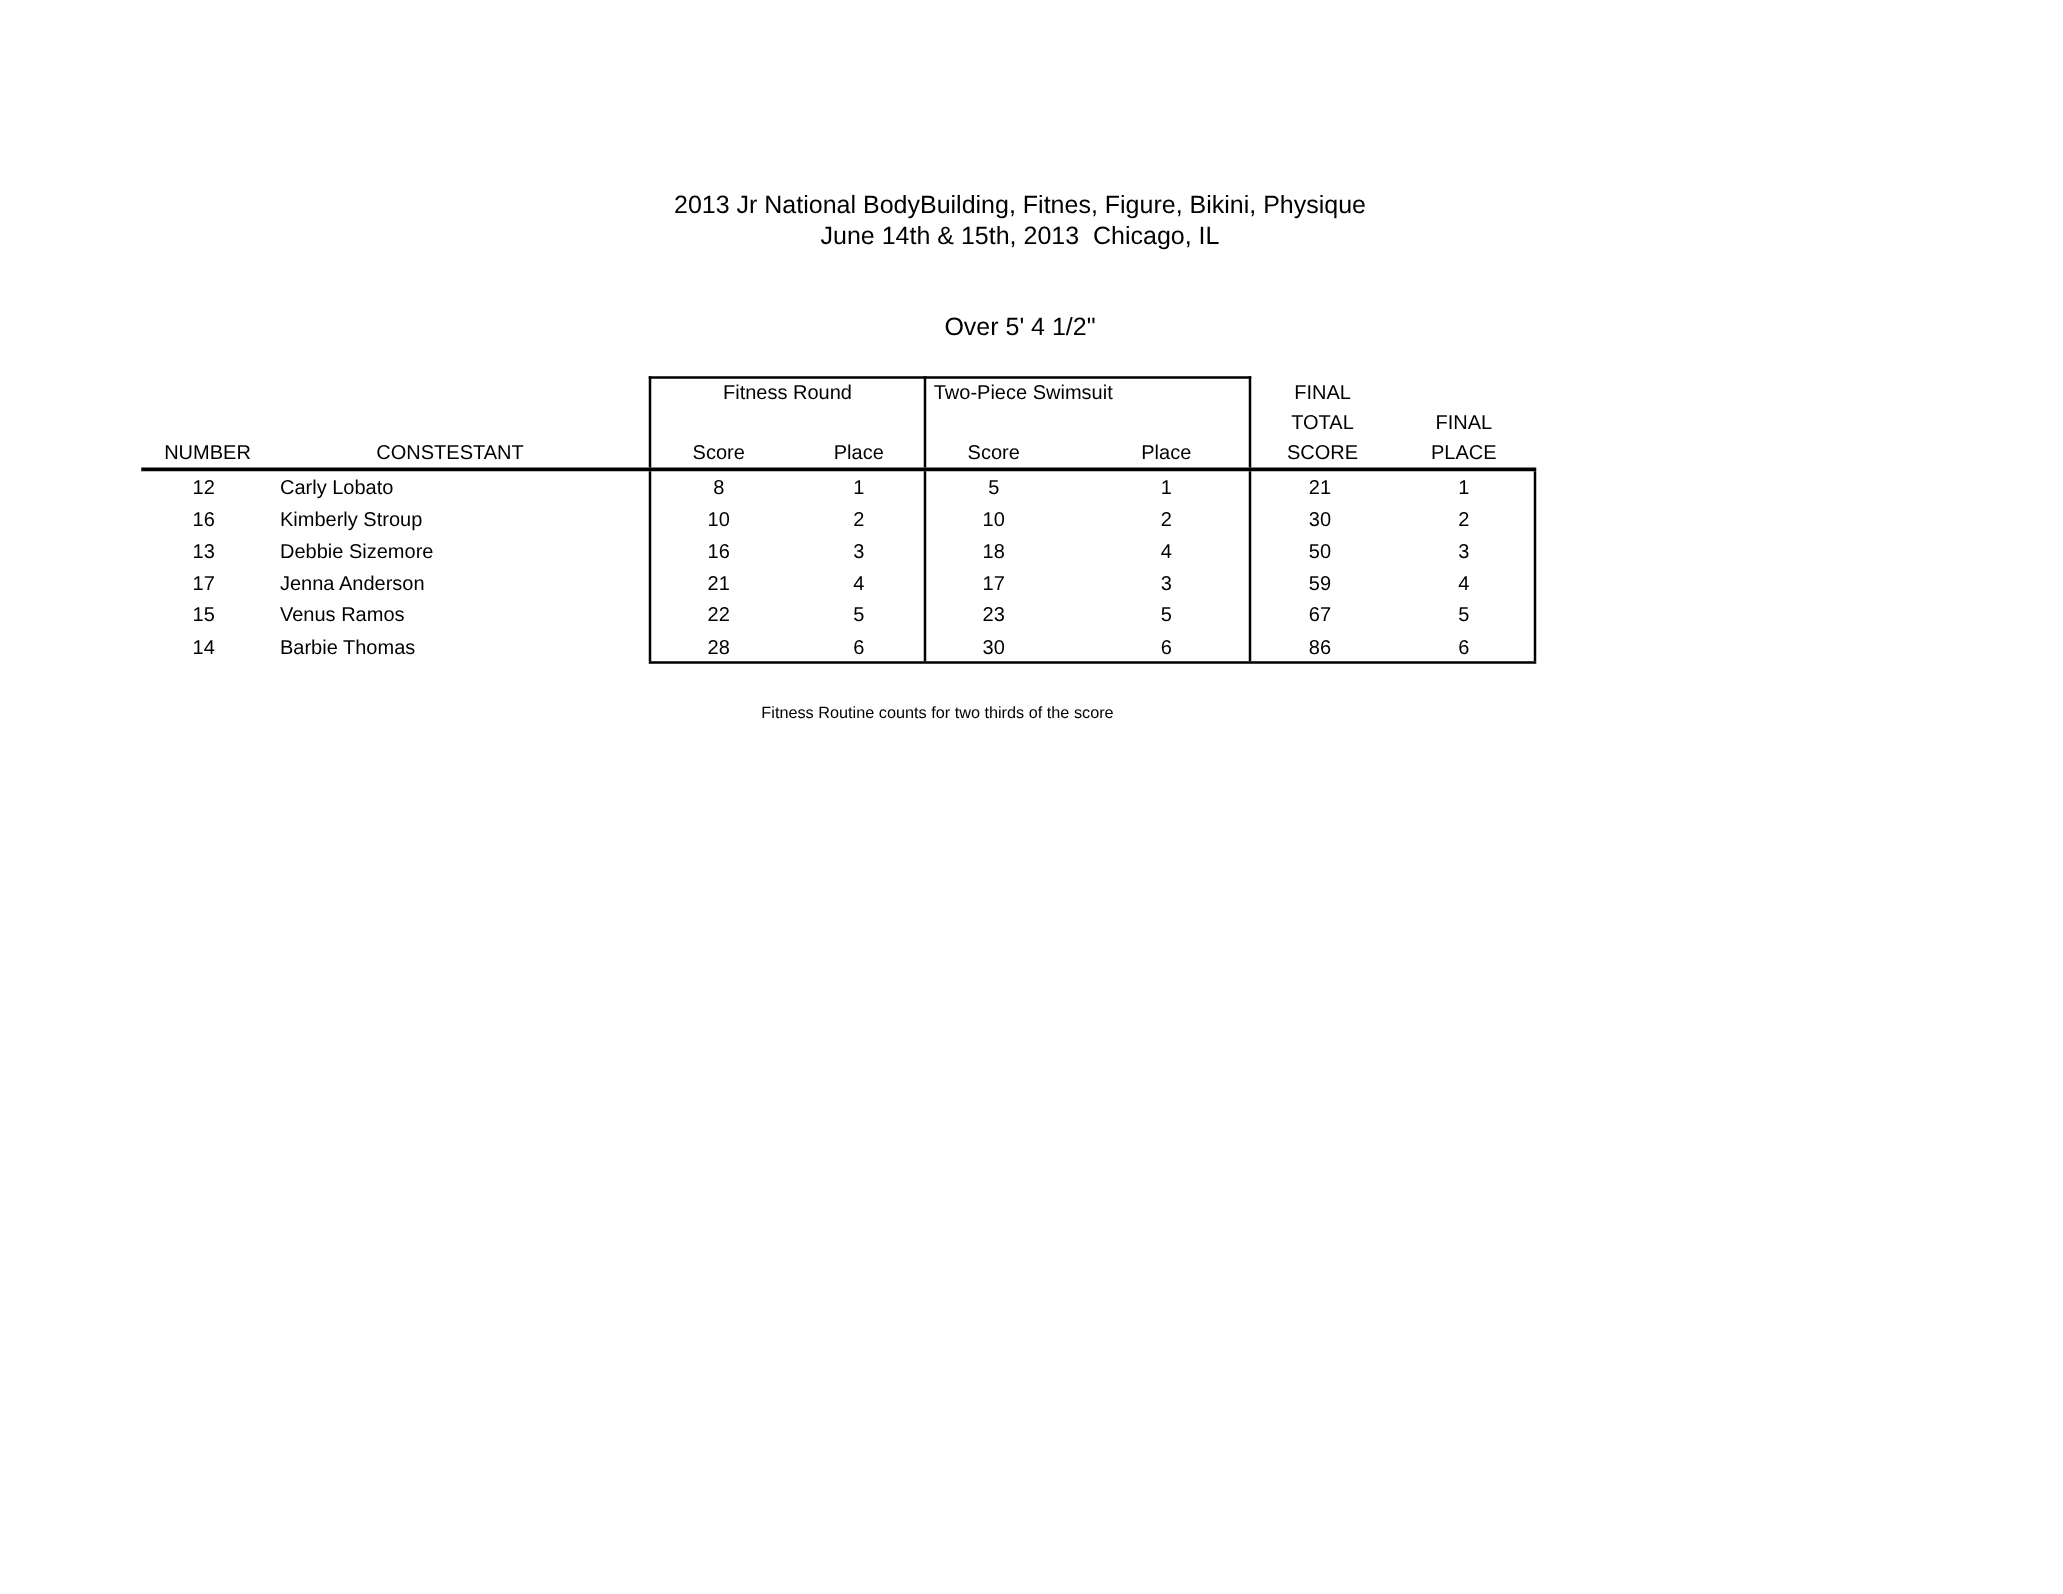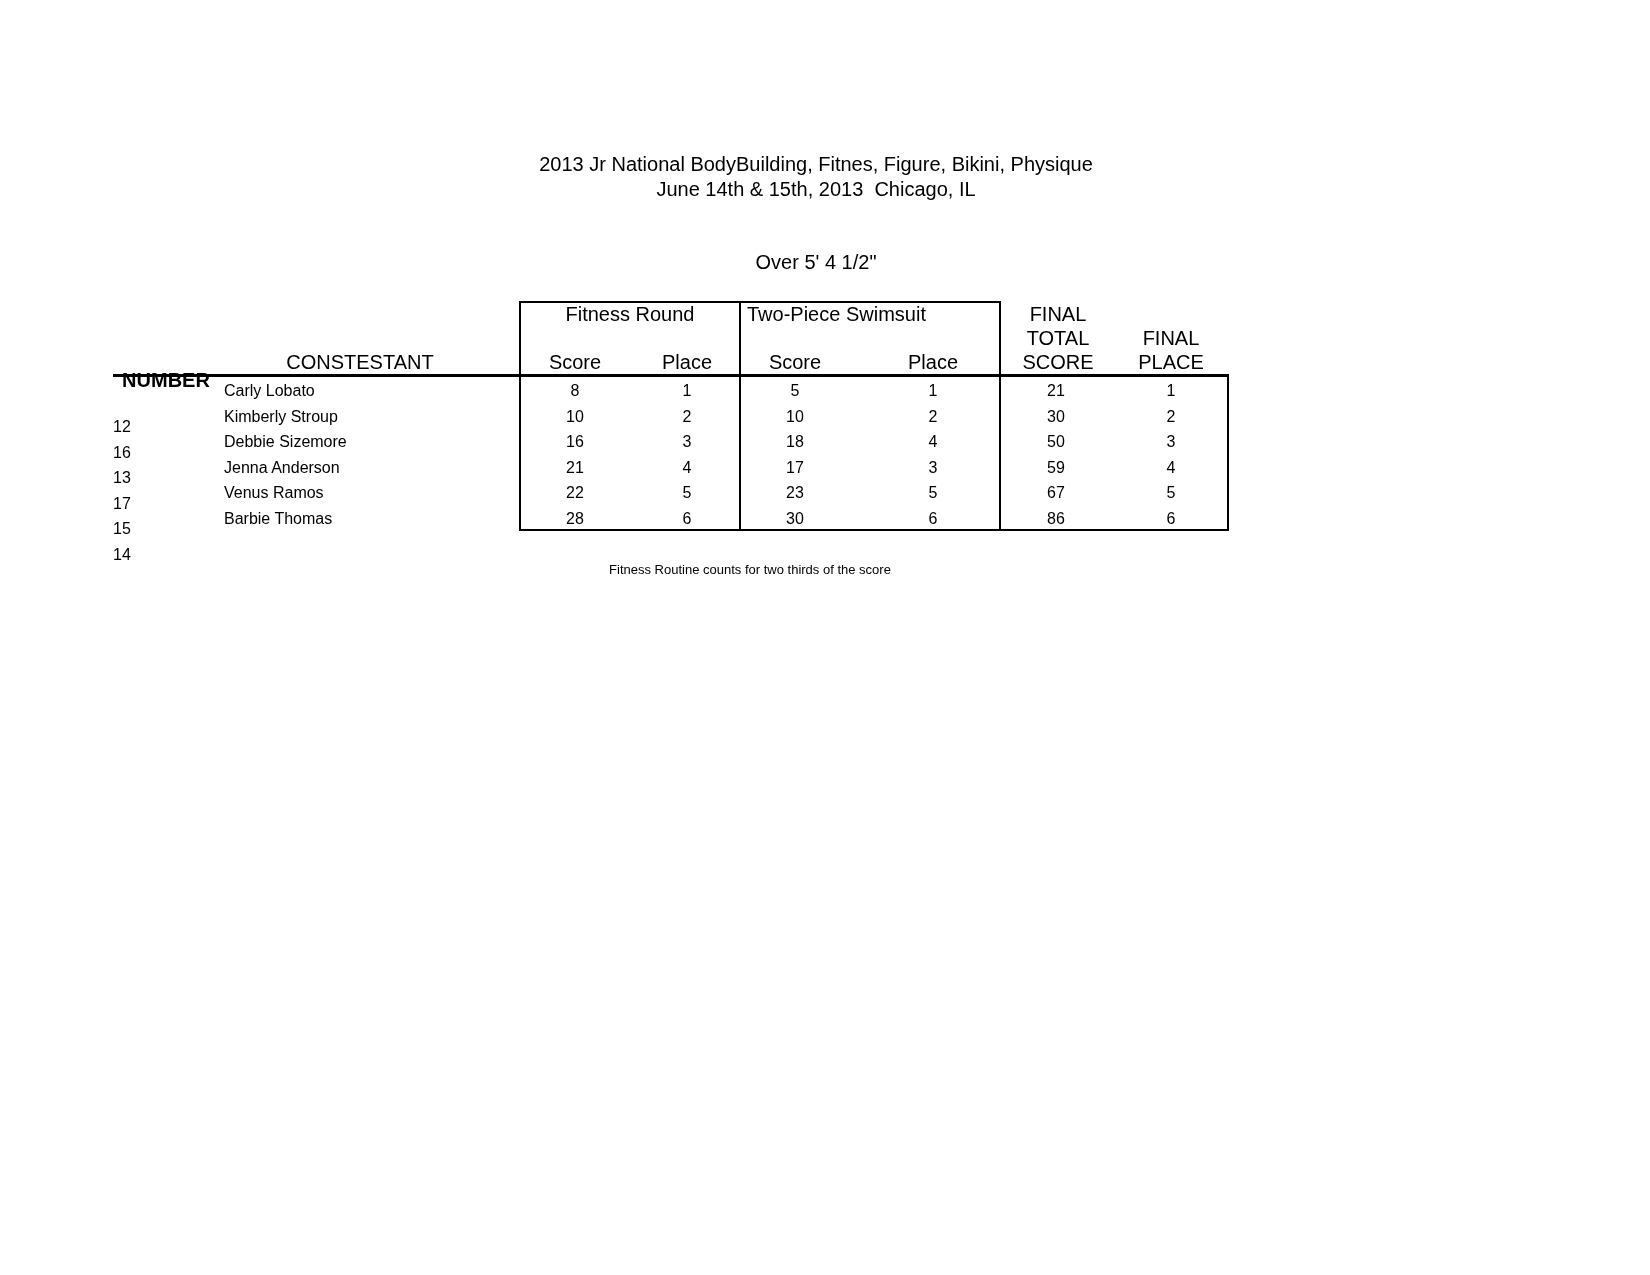--- a/index.html
+++ b/index.html
@@ -25,40 +25,40 @@
     line-height: 25px;
     white-space: pre;
   }
 
   
   .hline, .vline { position: absolute; background: #000000; }
 
   
   .th {
     position: absolute;
-    font-size: 20px;
+    font-size: 16px;
     line-height: 25px;
     height: 25px;
     white-space: pre;
   }
 
   
   .data-row {
     position: absolute;
     left: 0;
     width: 1650px;
     height: 26px;
   }
   .cell {
     position: absolute;
     font-size: 16px;
     line-height: 26px;
     white-space: pre;
   }
-  .c-number   { left: 113px;  width: 100px; text-align: left; margin-top: 36px; }
+  .c-number   { left: 113px;  width: 100px; text-align: center; }
   .c-name     { left: 224px;  width: 290px; text-align: left; }
   .c-fscore   { left: 525px;  width: 100px; text-align: center; }
   .c-fplace   { left: 637px;  width: 100px; text-align: center; }
   .c-sscore   { left: 745px;  width: 100px; text-align: center; }
   .c-splace   { left: 883px;  width: 100px; text-align: center; }
   .c-total    { left: 1006px; width: 100px; text-align: center; }
   .c-finplace { left: 1121px; width: 100px; text-align: center; }
 
   .footnote {
     position: absolute;
@@ -95,21 +95,21 @@
   <div class="th ctr" style="left:519px; top:302px; width:222px;">Fitness Round</div>
   <div class="th" style="left:747px; top:302px;">Two-Piece Swimsuit</div>
 
   <div class="th ctr" style="left:1008px; top:302px; width:100px;">FINAL</div>
   <div class="th ctr" style="left:1008px; top:326px; width:100px;">TOTAL</div>
   <div class="th ctr" style="left:1008px; top:350px; width:100px;">SCORE</div>
 
   <div class="th ctr" style="left:1121px; top:326px; width:100px;">FINAL</div>
   <div class="th ctr" style="left:1121px; top:350px; width:100px;">PLACE</div>
 
-  <div class="th ctr" style="left:116px; top:368px; width:100px;font-weight:bold;">NUMBER</div>
+  <div class="th ctr" style="left:116px; top:350px; width:100px;">NUMBER</div>
   <div class="th ctr" style="left:280px; top:350px; width:160px;">CONSTESTANT</div>
   <div class="th ctr" style="left:525px; top:350px; width:100px;">Score</div>
   <div class="th ctr" style="left:637px; top:350px; width:100px;">Place</div>
   <div class="th ctr" style="left:745px; top:350px; width:100px;">Score</div>
   <div class="th ctr" style="left:883px; top:350px; width:100px;">Place</div>
 
   <div id="rows-container">
       <div class="data-row" style="top: 378px;">
         <span class="cell c-number">12</span>
         <span class="cell c-name">Carly Lobato</span>

